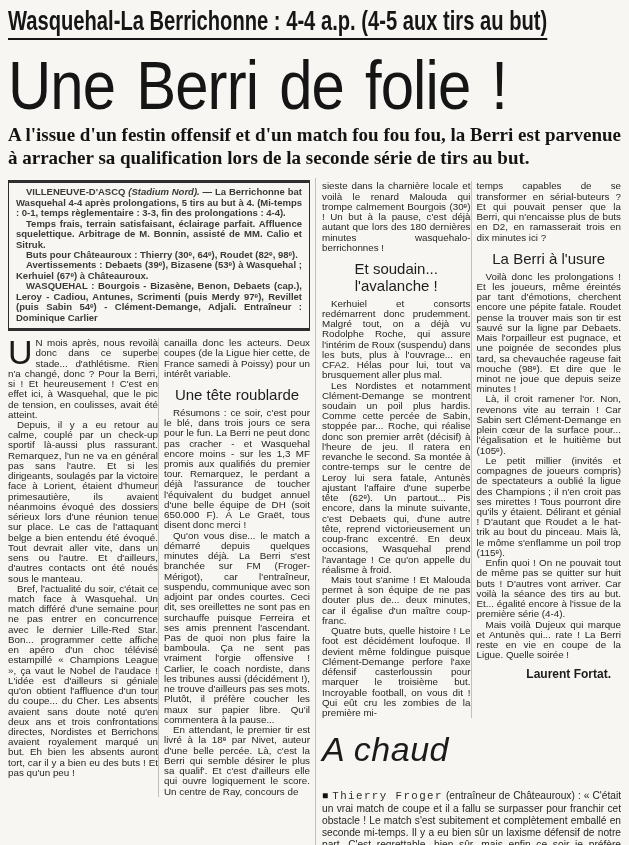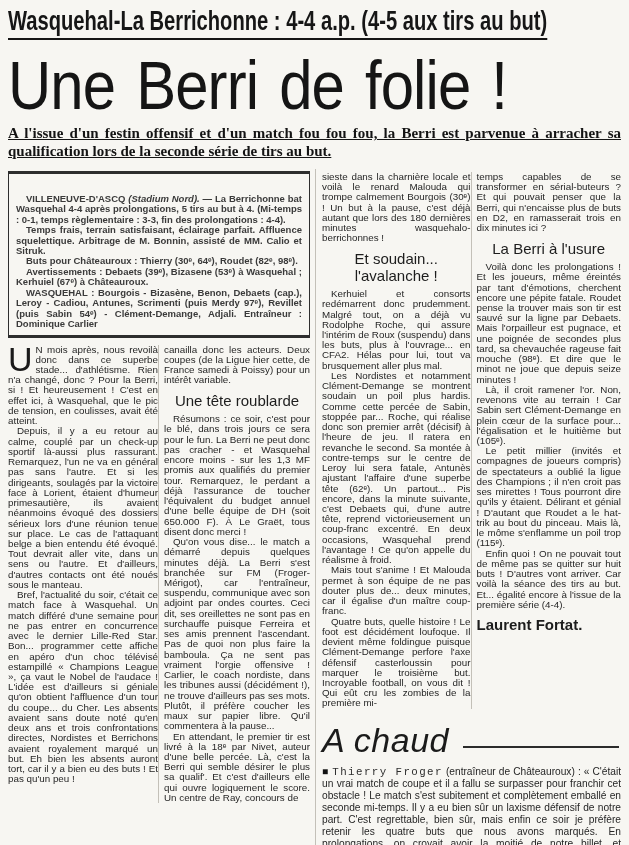--- a/index.html
+++ b/index.html
@@ -20,32 +20,32 @@
     transform: scaleX(0.72); transform-origin: 0 50%;
   }
   .headline {
     margin: 13px 0 4px 0; white-space: nowrap;
     font-size: 68px; font-weight: 400; letter-spacing: -1px; word-spacing: 6px;
     color: #151515; line-height: 0.95;
     transform: scaleX(0.88); transform-origin: 0 50%;
   }
   .standfirst {
     font-family: "Liberation Serif", serif;
-    font-weight: 700; font-size: 15px; line-height: 1.2;
-    text-align: justify; color: #141414; margin: 6px 0 9px 0; text-decoration: underline;
+    font-weight: 700; font-size: 19px; line-height: 1.2;
+    text-align: justify; color: #141414; margin: 6px 0 9px 0;
   }
 
   
   .main { display: flex; align-items: stretch; }
   .left-pair  { width: 308px; padding-right: 5px; border-right: 1px solid #c3c0b8; }
   .right-pair { width: 305px; padding-left: 6px; }
 
   .infobox {
     border: solid #2e2e2e; border-width: 3.5px 1.5px 3.5px 1.5px;
-    padding: 20px 7px 5px 7px; margin-top: 2px;
+    padding: 4px 7px 5px 7px; margin-top: 2px;
     font-weight: 700; font-size: 9.5px; line-height: 1.1;
     text-align: justify; color: #3a3a3a;
     -webkit-hyphens: auto; hyphens: auto;
   }
   .infobox p { margin: 0; text-indent: 10px; }
   .venue-name { font-weight: 700; }
   .venue-detail { font-style: italic; }
 
   .pair-cols { display: flex; margin-top: 7px; }
   .right-pair .pair-cols { margin-top: 3px; }
@@ -61,27 +61,27 @@
   .dropcap {
     float: left; font-size: 34px; line-height: 27px;
     padding: 1px 3px 0 0; color: #1a1a1a;
   }
   .crosshead {
     text-align: center; text-indent: 0;
     font-size: 15px; line-height: 1.12; font-weight: 400;
     color: #1d1d1d; margin: 8px 2px 4px 2px;
   }
   .byline {
-    font-weight: 700; font-size: 15px;
+    text-align: right; font-weight: 700; font-size: 12px;
     margin-top: 7px; padding-right: 10px; color: #1c1c1c;
   }
 
   
   .a-chaud { margin-top: 14px; }
-  .a-chaud-head { display: flex; align-items: center; }
+  .a-chaud-head { display: flex; align-items: flex-start; flex-direction: column; }
   .a-chaud-title {
     font-style: italic; font-size: 34px; line-height: 1;
     font-weight: 400; letter-spacing: 0.5px; color: #1b1b1b;
   }
   .a-chaud-rule { flex: 1; height: 2px; background: #2b2b2b; margin: 15px 2px 0 14px; }
   .a-chaud-body {
     margin-top: 9px; font-size: 10.2px; line-height: 1.17;
     text-align: justify; color: #262626;
     -webkit-hyphens: auto; hyphens: auto;
   }
@@ -141,20 +141,21 @@
           <p class="para">Mais tout s'anime ! Et Malouda permet à son équipe de ne pas douter plus de... deux minutes, car il égalise d'un maître coup-franc.</p>
           <p class="para">Quatre buts, quelle histoire ! Le foot est décidément loufoque. Il devient même foldingue puisque Clément-Demange perfore l'axe défensif casterloussin pour marquer le troisième but. Incroyable football, on vous dit ! Qui eût cru les zombies de la première mi-</p>
         </div>
         <div class="col col-b">
           <p class="para noindent">temps capables de se transformer en sérial-buteurs ? Et qui pouvait penser que la Berri, qui n'encaisse plus de buts en D2, en ramasserait trois en dix minutes ici ?</p>
           <h3 class="crosshead">La Berri à l'usure</h3>
           <p class="para">Voilà donc les prolongations ! Et les joueurs, même éreintés par tant d'émotions, cherchent encore une pépite fatale. Roudet pense la trouver mais son tir est sauvé sur la ligne par Debaets. Mais l'orpailleur est pugnace, et une poignée de secondes plus tard, sa chevauchée rageuse fait mouche (98ᵉ). Et dire que le minot ne joue que depuis seize minutes !</p>
           <p class="para">Là, il croit ramener l'or. Non, revenons vite au terrain ! Car Sabin sert Clément-Demange en plein cœur de la surface pour... l'égalisation et le huitième but (105ᵉ).</p>
           <p class="para">Le petit millier (invités et compagnes de joueurs compris) de spectateurs a oublié la ligue des Champions ; il n'en croit pas ses mirettes ! Tous pourront dire qu'ils y étaient. Délirant et génial ! D'autant que Roudet a le hat-trik au bout du pinceau. Mais là, le môme s'enflamme un poil trop (115ᵉ).</p>
           <p class="para">Enfin quoi ! On ne pouvait tout de même pas se quitter sur huit buts ! D'autres vont arriver. Car voilà la séance des tirs au but. Et... égalité encore à l'issue de la première série (4-4).</p>
+          <p class="para">Mais voilà Dujeux qui marque et Antunès qui... rate ! La Berri reste en vie en coupe de la Ligue. Quelle soirée !</p>
           <p class="byline">Laurent Fortat.</p>
         </div>
       </div>
 
       <div class="a-chaud">
         <div class="a-chaud-head">
           <span class="a-chaud-title">A chaud</span>
           <span class="a-chaud-rule"></span>
         </div>
         <p class="a-chaud-body"><span class="bullet">■</span><span class="speaker">Thierry Froger</span><span> (entraîneur de Châteauroux) : </span><span>« C'était un vrai match de coupe et il a fallu se surpasser pour franchir cet obstacle ! Le match s'est subitement et complètement emballé en seconde mi-temps. Il y a eu bien sûr un laxisme défensif de notre part. C'est regrettable, bien sûr, mais enfin ce soir je préfère retenir les quatre buts que nous avons marqués. En prolongations, on croyait avoir la moitié de notre billet, et finalement l'autre moitié est arrivée lors de la seconde série de penalties alors qu'on croyait que c'était cuit à la première série. Mais Rodolphe Roche fait l'arrêt qu'il faut à la dernière tentative nordiste... C'était la balle de match, et Dujeux n'a pas tremblé pour la sienne. C'était un match fou ! Et puis, l'essentiel, c'est évidemment qu'on poursuit notre route en coupe de la Ligue ! »</span></p>

